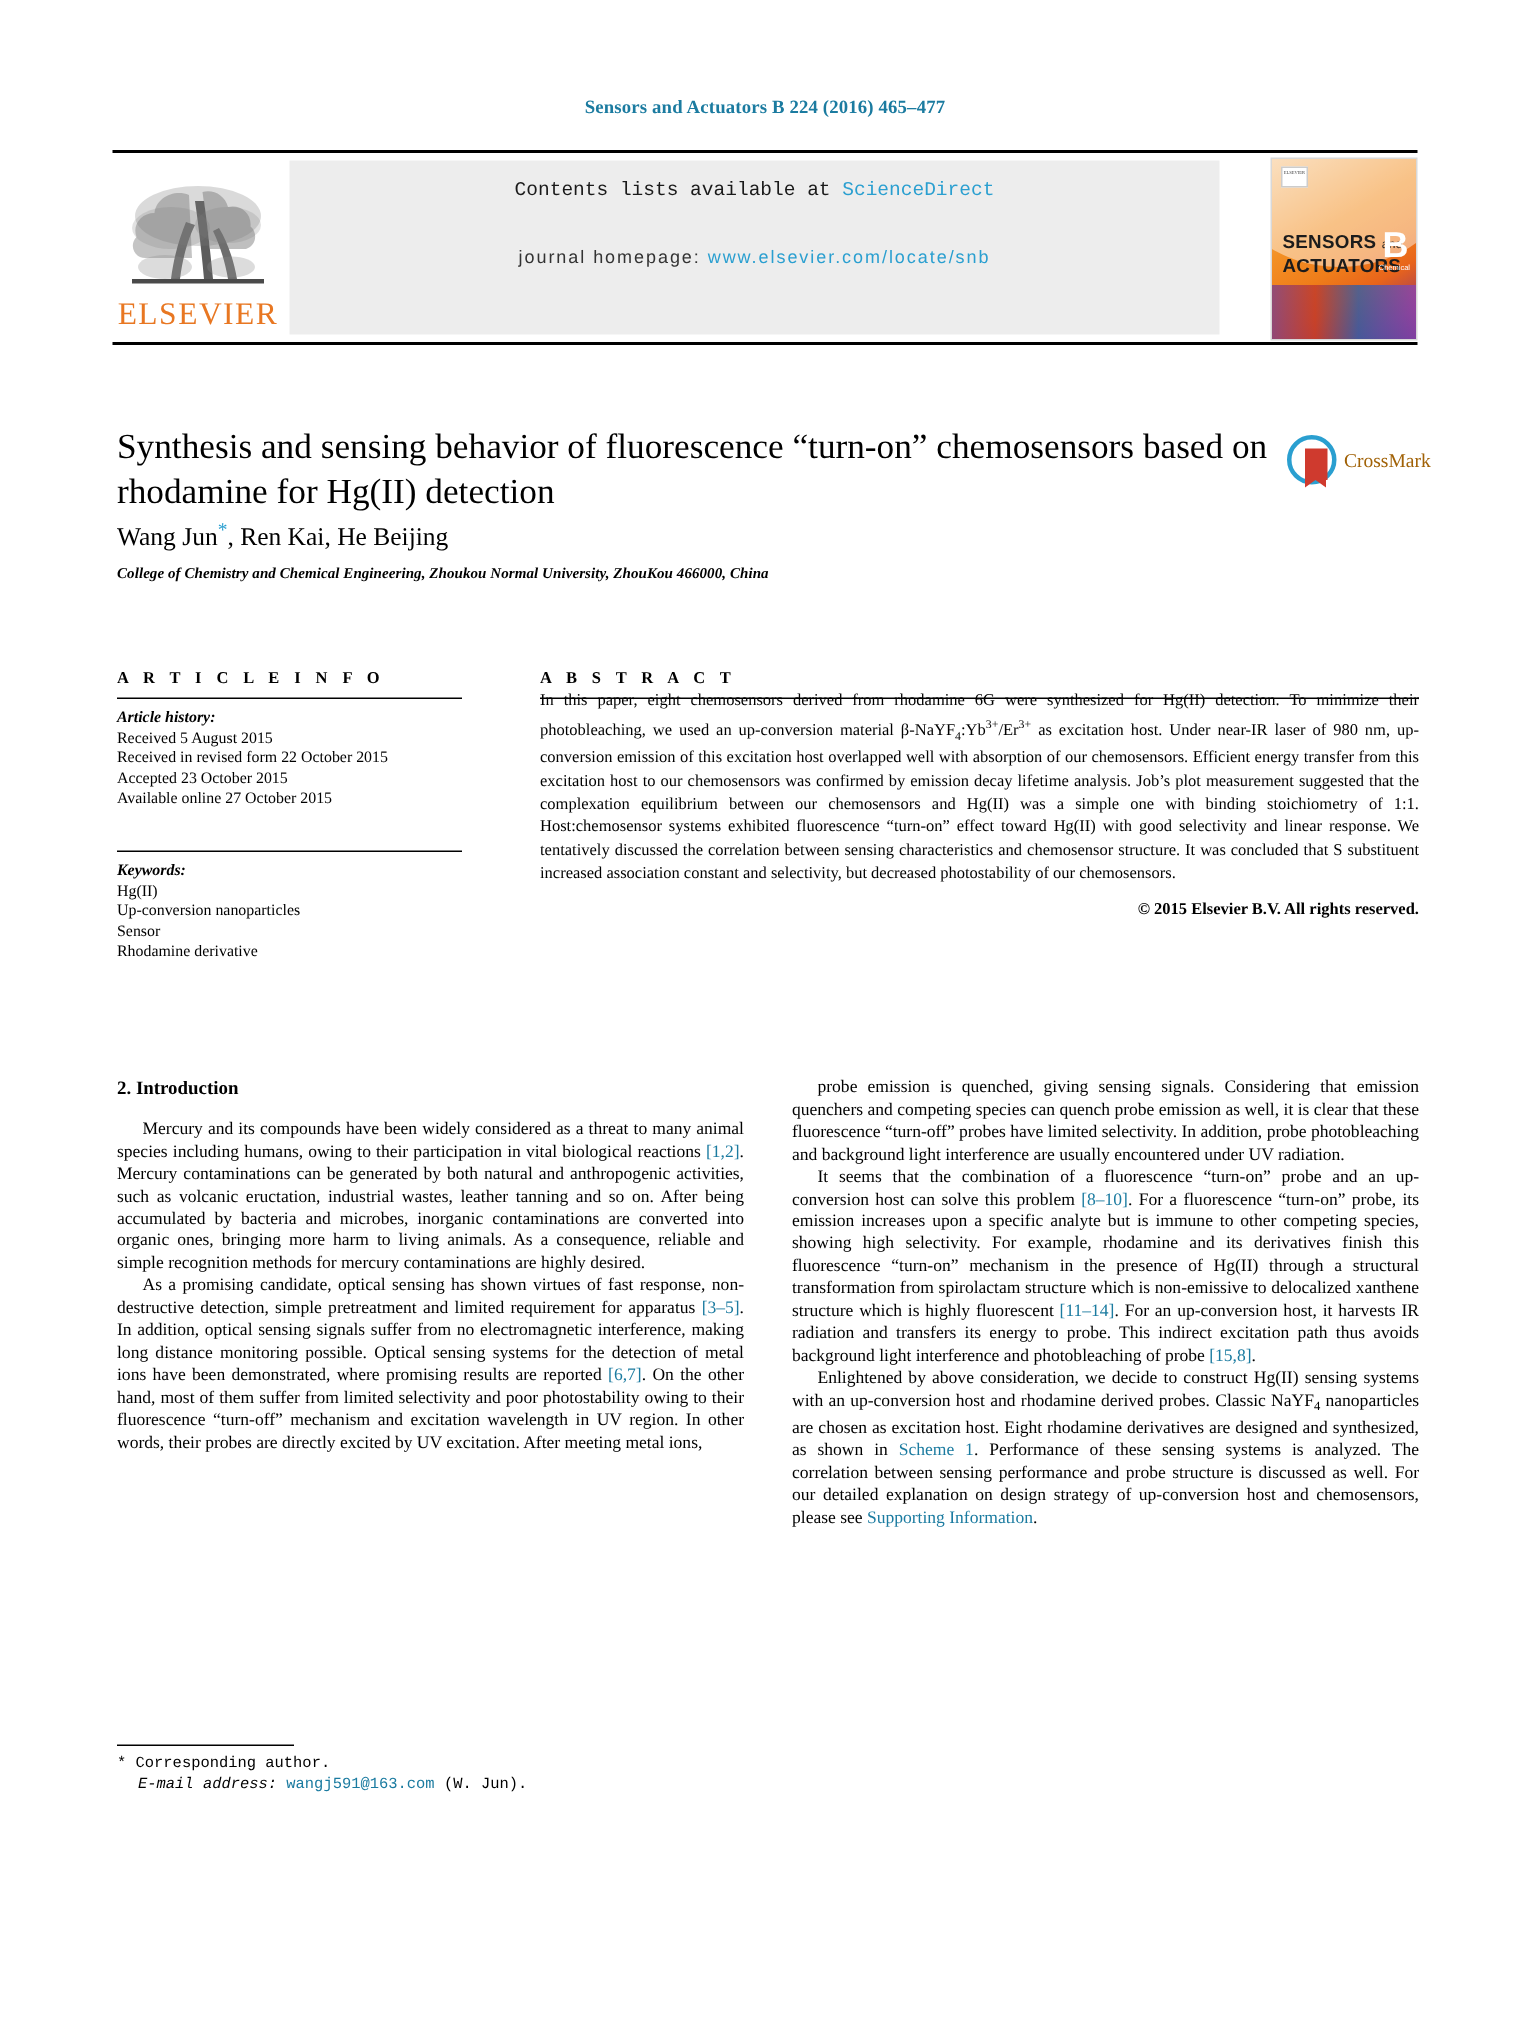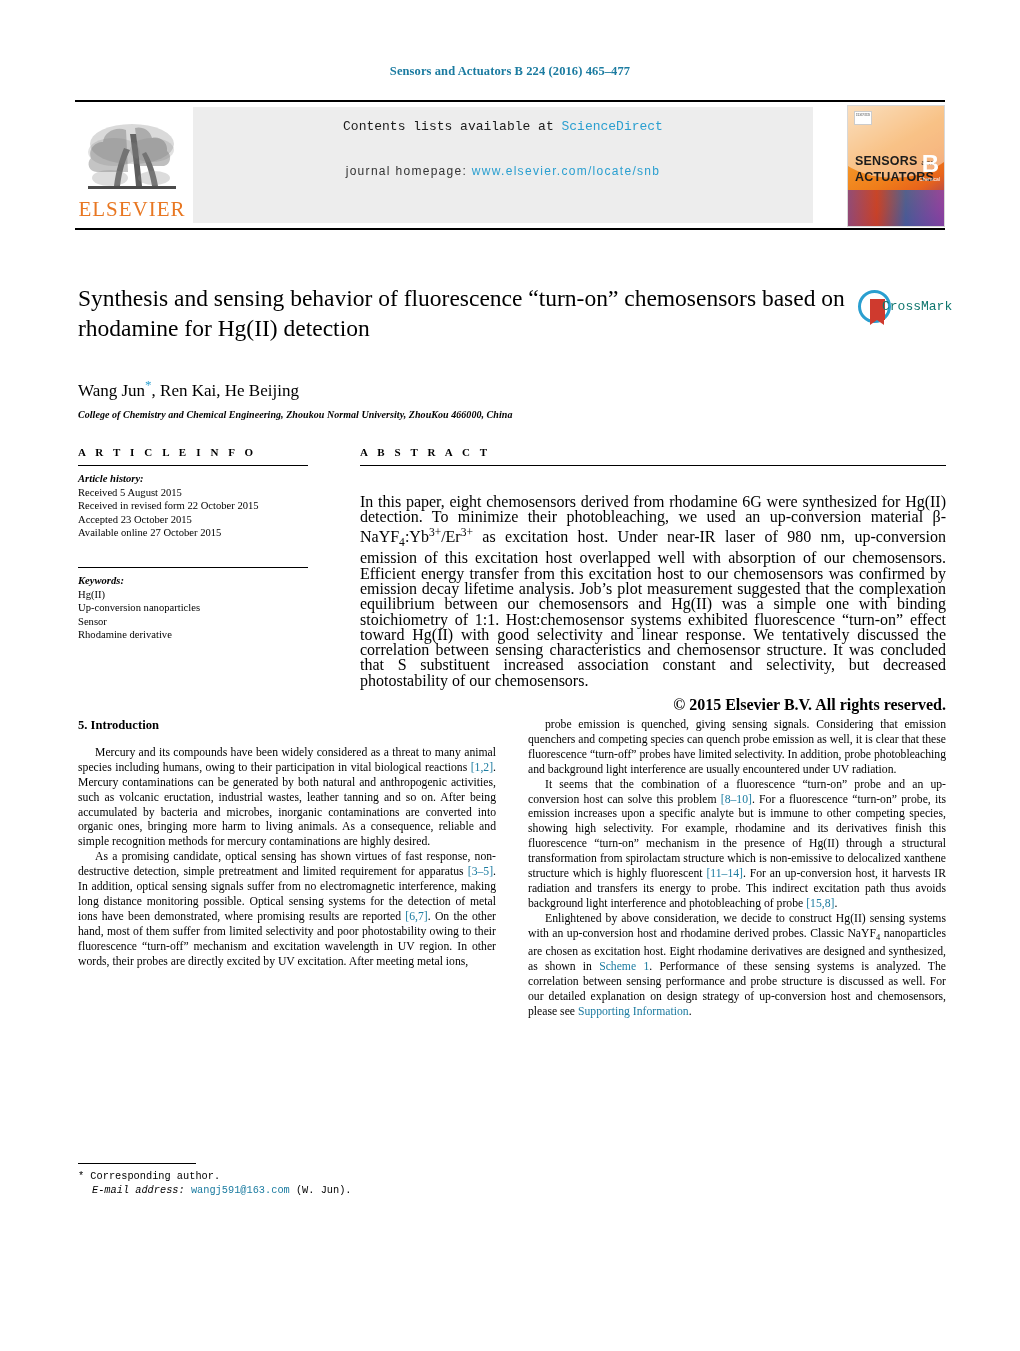--- a/index.html
+++ b/index.html
@@ -185,21 +185,21 @@
   }
   .paper-title {
     font-family: "Liberation Serif", serif;
     font-size: 23.5px;
     line-height: 30px;
     color: #000;
     font-weight: normal;
     margin: 0;
   }
   .authors {
-    margin-top: 34px;
+    margin-top: 2px;
     font-family: "Liberation Serif", serif;
     font-size: 17px;
     color: #000;
   }
   .authors .star {
     color: #2a9fd0;
     font-size: 13px;
     vertical-align: super;
   }
   .affiliation {
@@ -235,24 +235,24 @@
   .crossmark-inner:after {
     content: "";
     position: absolute;
     left: 0; bottom: -5px;
     border-left: 7.5px solid #cf3a2e;
     border-right: 7.5px solid #cf3a2e;
     border-bottom: 5px solid transparent;
   }
   .crossmark-label {
     position: absolute;
-    left: 24px; top: 11px;
-    font-family: Liberation Mono, monospace;
+    left: 38px; top: 11px;
+    font-family: Liberation Serif, serif;
     font-size: 13px;
-    color: #0f766e;
+    color: #a16207;
   }
 
   
   .rule-full {
     position: absolute;
     left: 78px;
     width: 868px;
     height: 1px;
     background: #000;
   }
@@ -279,24 +279,24 @@
   }
   .info-rule {
     position: absolute;
     left: 78px;
     width: 230px;
     height: 1px;
     background: #000;
   }
   .abstract {
     position: absolute;
-    left: 360px; top: 494px;
+    left: 360px; top: 460px;
     width: 586px;
     font-family: "Liberation Serif", serif;
-    font-size: 16px;
+    font-size: 11px;
     line-height: 15.3px;
     text-align: justify;
     color: #000;
   }
   .abstract .copyright {
     display: block;
     text-align: right;
     margin-top: 9px;
     font-weight: bold;
   }
@@ -456,21 +456,21 @@
     <div>Sensor</div>
     <div>Rhodamine derivative</div>
   </div>
 
   <div class="abstract">
     <span id="abstract-text">In this paper, eight chemosensors derived from rhodamine 6G were synthesized for Hg(II) detection. To minimize their photobleaching, we used an up-conversion material β-NaYF<sub>4</sub>:Yb<sup>3+</sup>/Er<sup>3+</sup> as excitation host. Under near-IR laser of 980 nm, up-conversion emission of this excitation host overlapped well with absorption of our chemosensors. Efficient energy transfer from this excitation host to our chemosensors was confirmed by emission decay lifetime analysis. Job’s plot measurement suggested that the complexation equilibrium between our chemosensors and Hg(II) was a simple one with binding stoichiometry of 1:1. Host:chemosensor systems exhibited fluorescence “turn-on” effect toward Hg(II) with good selectivity and linear response. We tentatively discussed the correlation between sensing characteristics and chemosensor structure. It was concluded that S substituent increased association constant and selectivity, but decreased photostability of our chemosensors.</span>
     <span class="copyright">© 2015 Elsevier B.V. All rights reserved.</span>
   </div>
 
   <div class="col col-left">
-    <div class="section-heading">5.  Introduction</div>
+    <div class="section-heading">2.  Introduction</div>
     <p id="left-p0">Mercury and its compounds have been widely considered as a threat to many animal species including humans, owing to their participation in vital biological reactions <span class="ref">[1,2]</span>. Mercury contaminations can be generated by both natural and anthropogenic activities, such as volcanic eructation, industrial wastes, leather tanning and so on. After being accumulated by bacteria and microbes, inorganic contaminations are converted into organic ones, bringing more harm to living animals. As a consequence, reliable and simple recognition methods for mercury contaminations are highly desired.</p>
     <p id="left-p1">As a promising candidate, optical sensing has shown virtues of fast response, non-destructive detection, simple pretreatment and limited requirement for apparatus <span class="ref">[3–5]</span>. In addition, optical sensing signals suffer from no electromagnetic interference, making long distance monitoring possible. Optical sensing systems for the detection of metal ions have been demonstrated, where promising results are reported <span class="ref">[6,7]</span>. On the other hand, most of them suffer from limited selectivity and poor photostability owing to their fluorescence “turn-off” mechanism and excitation wavelength in UV region. In other words, their probes are directly excited by UV excitation. After meeting metal ions,</p>
   </div>
 
   <div class="col col-right">
     <p id="right-p0">probe emission is quenched, giving sensing signals. Considering that emission quenchers and competing species can quench probe emission as well, it is clear that these fluorescence “turn-off” probes have limited selectivity. In addition, probe photobleaching and background light interference are usually encountered under UV radiation.</p>
     <p id="right-p1">It seems that the combination of a fluorescence “turn-on” probe and an up-conversion host can solve this problem <span class="ref">[8–10]</span>. For a fluorescence “turn-on” probe, its emission increases upon a specific analyte but is immune to other competing species, showing high selectivity. For example, rhodamine and its derivatives finish this fluorescence “turn-on” mechanism in the presence of Hg(II) through a structural transformation from spirolactam structure which is non-emissive to delocalized xanthene structure which is highly fluorescent <span class="ref">[11–14]</span>. For an up-conversion host, it harvests IR radiation and transfers its energy to probe. This indirect excitation path thus avoids background light interference and photobleaching of probe <span class="ref">[15,8]</span>.</p>
     <p id="right-p2">Enlightened by above consideration, we decide to construct Hg(II) sensing systems with an up-conversion host and rhodamine derived probes. Classic NaYF<sub>4</sub> nanoparticles are chosen as excitation host. Eight rhodamine derivatives are designed and synthesized, as shown in <span class="ref">Scheme 1</span>. Performance of these sensing systems is analyzed. The correlation between sensing performance and probe structure is discussed as well. For our detailed explanation on design strategy of up-conversion host and chemosensors, please see <span class="ref">Supporting Information</span>.</p>
   </div>
 

